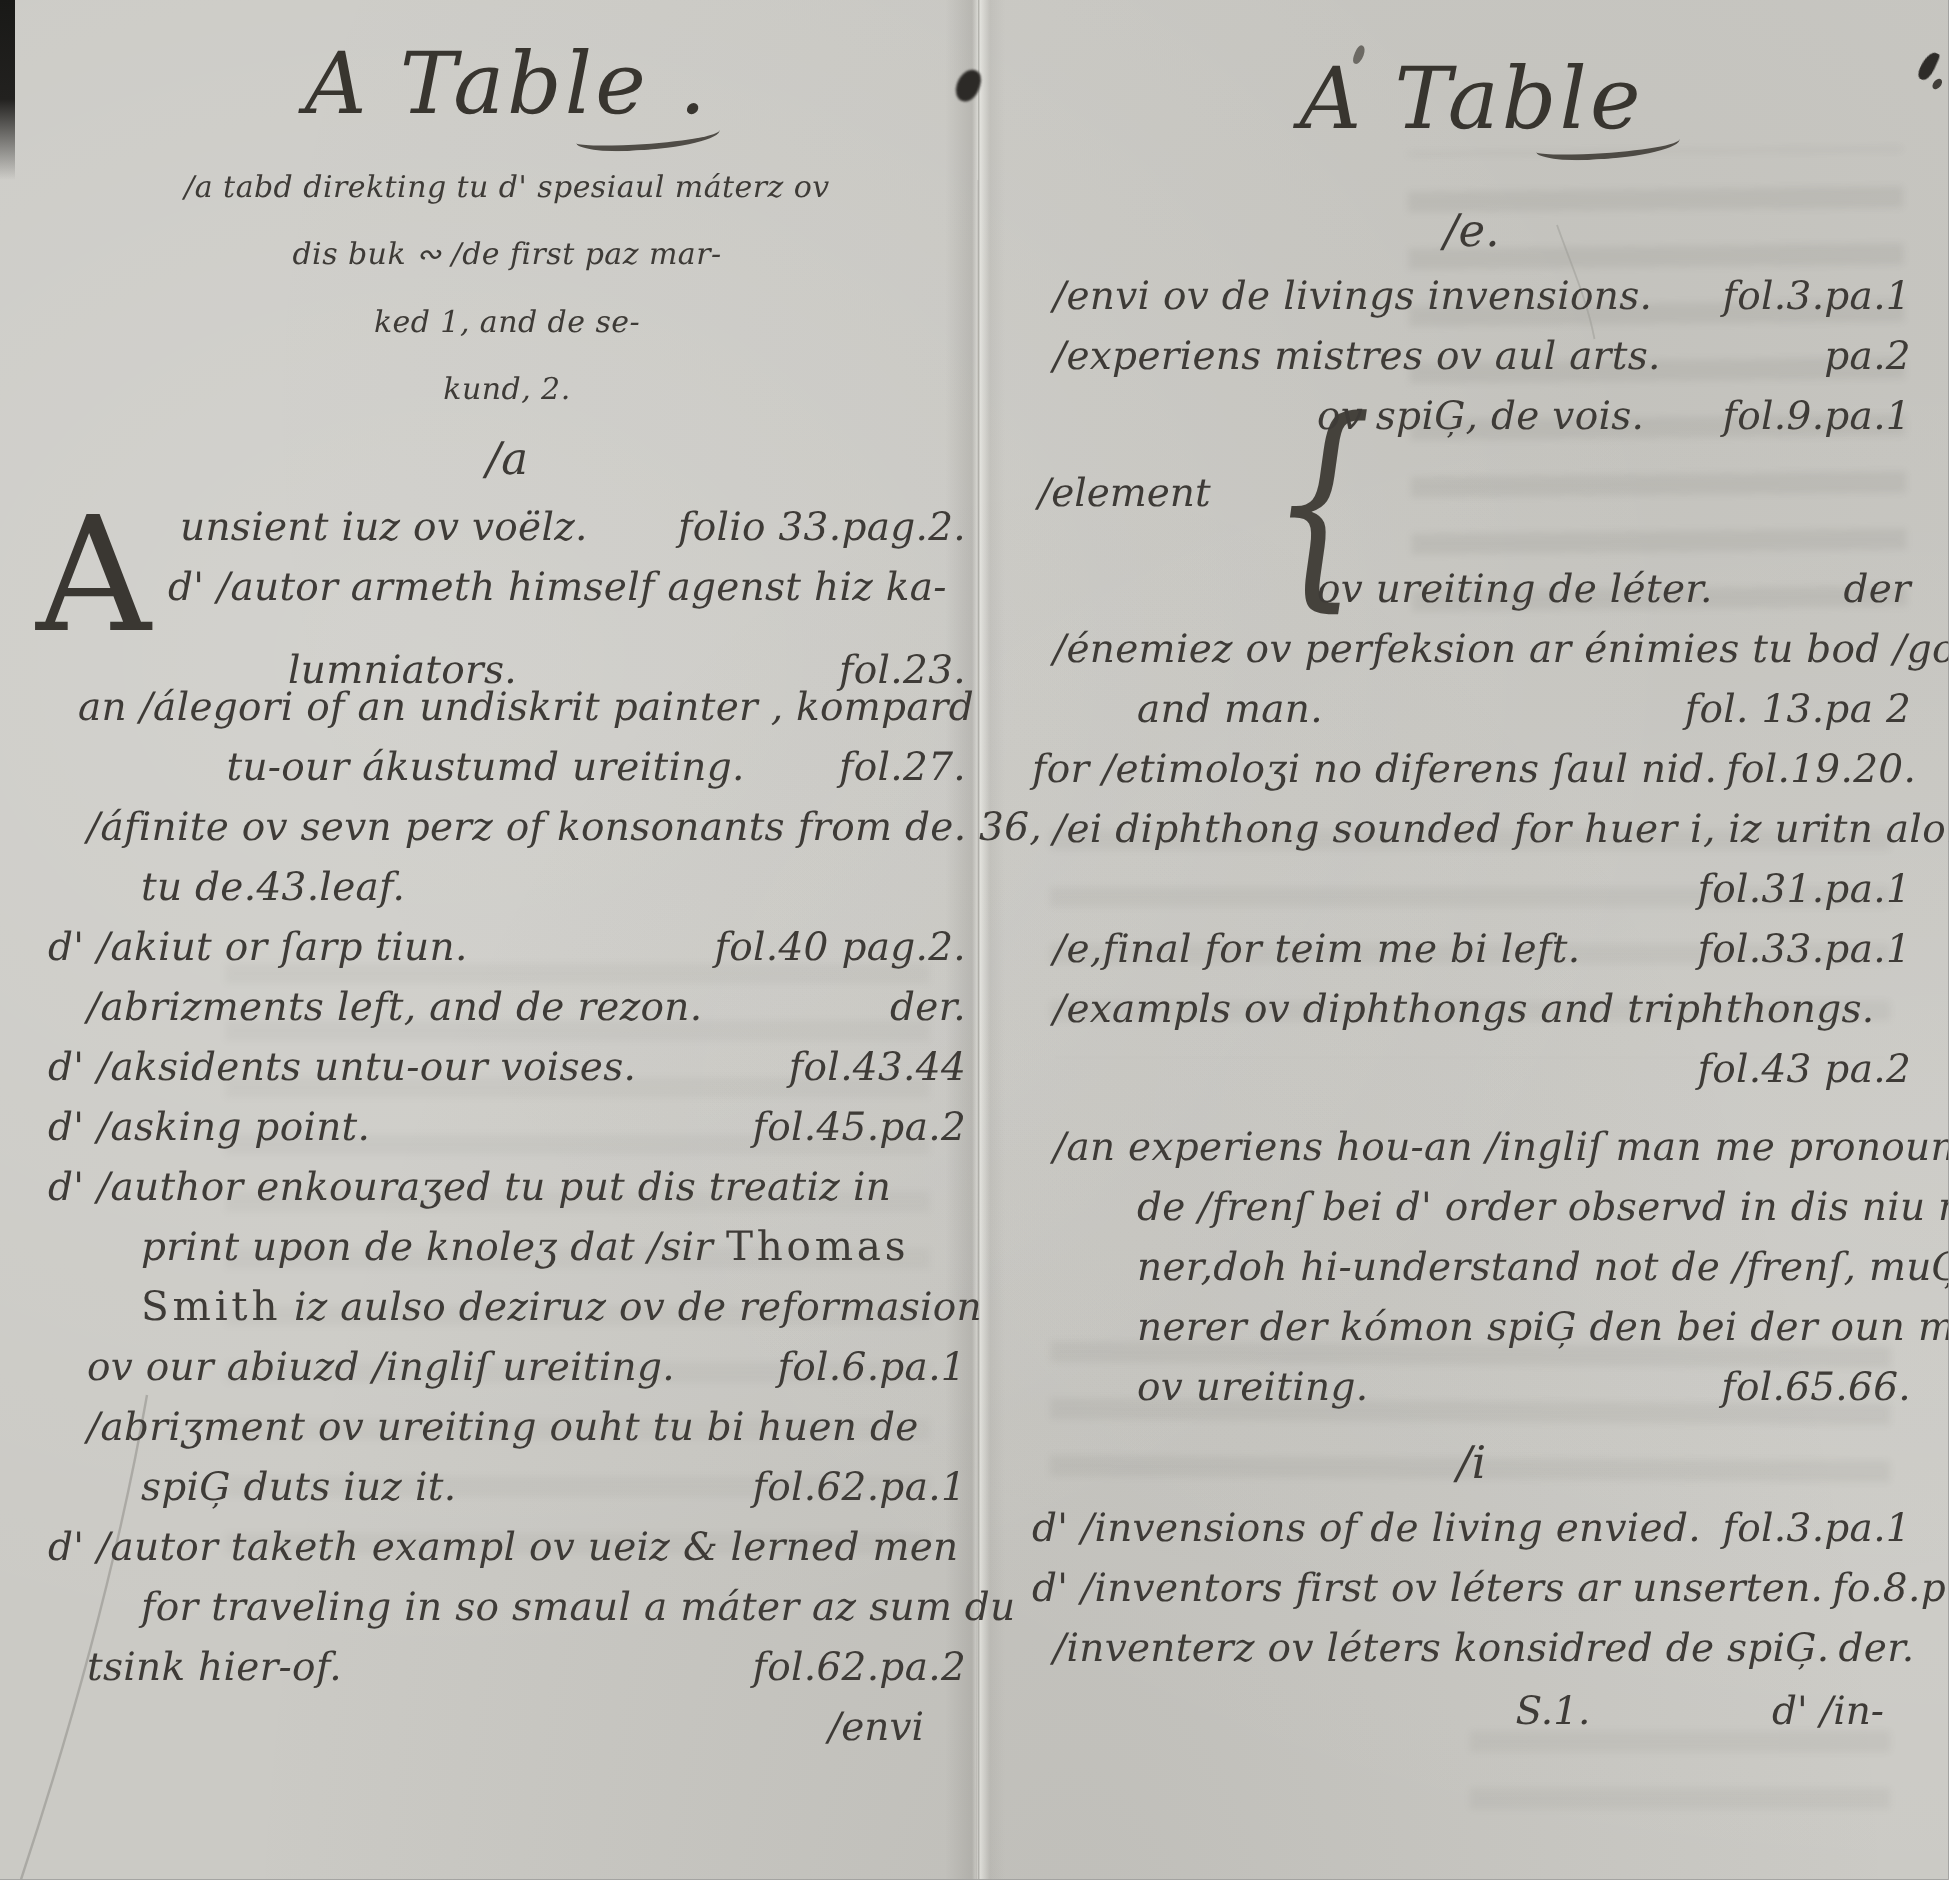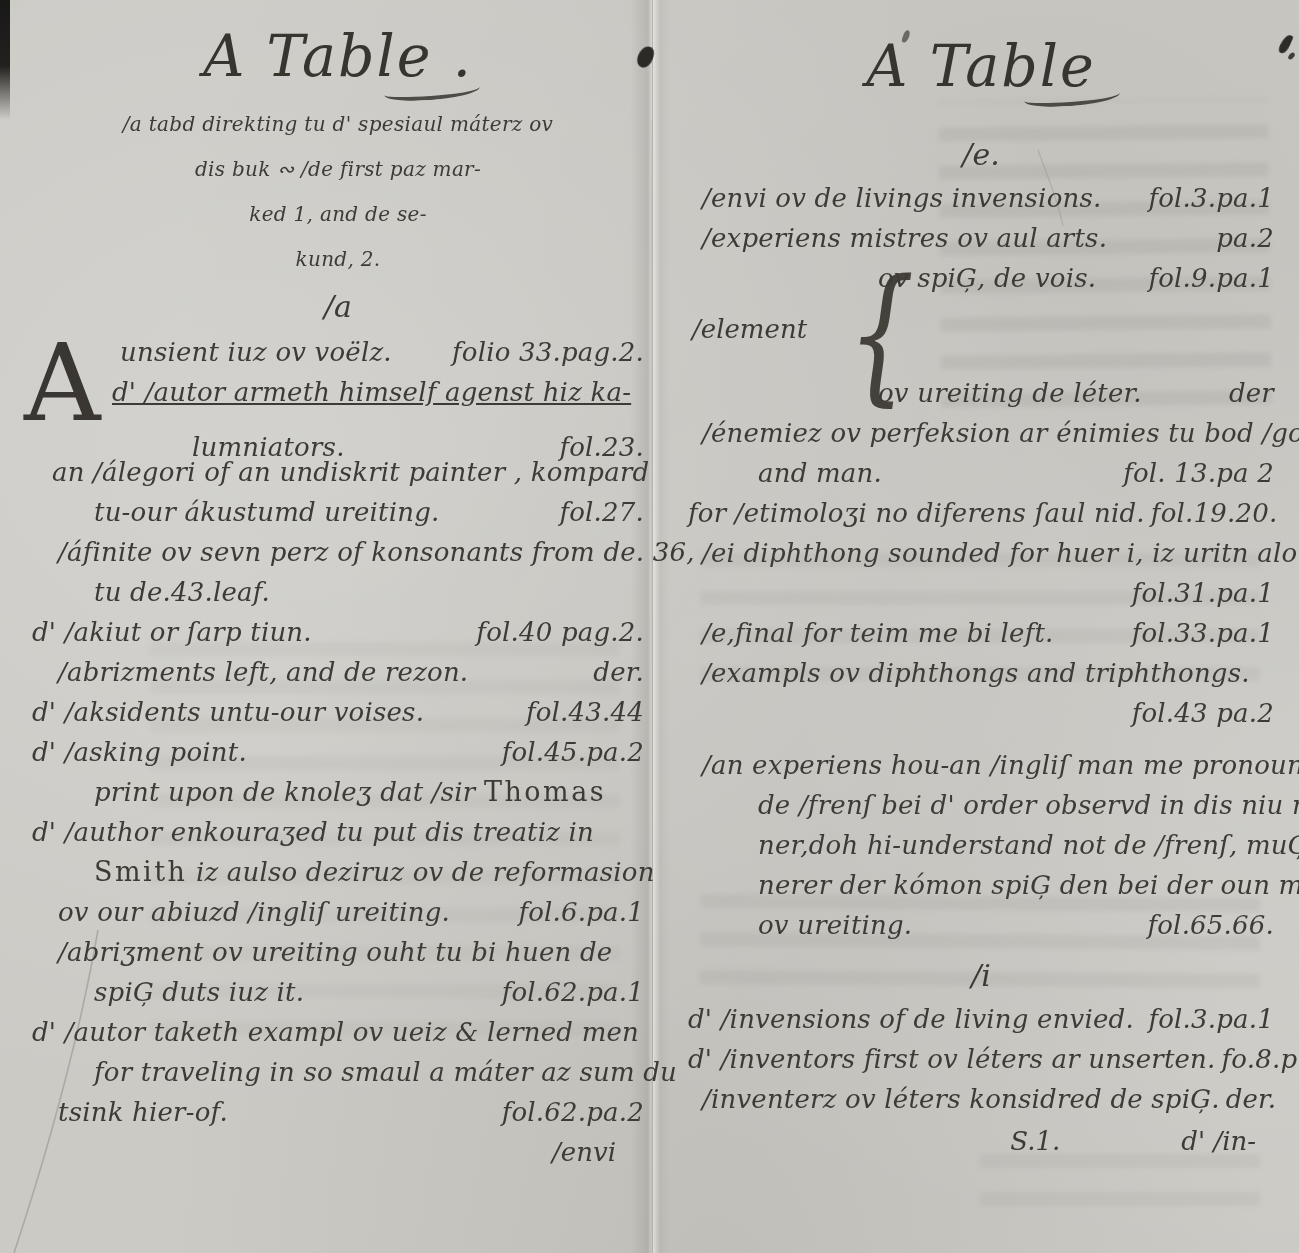--- a/index.html
+++ b/index.html
@@ -99,33 +99,33 @@
         <div>ked 1, and de se-</div>
         <div>kund, 2.</div>
       </div>
     <div class="sec">/a</div>
     <div class="entries" id="entries-l">
         <div class="line">
           <span class="t" style="padding-left: 88px;">unsient iuz ov voëlz.</span>
           <span class="f">folio 33.pag.2.</span>
         </div>
         <div class="line">
-          <span class="t" style="padding-left: 80px; text-decoration: underline;">d' /autor armeth himself agenst hiz ka-</span>
+          <span class="t" style="padding-left: 80px;">d' /autor armeth himself agenst hiz ka-</span>
           <span class="f"></span>
         </div>
         <div class="line">
           <span class="t" style="padding-left: 160px; margin-top: 15px;">lumniators.</span>
           <span class="f">fol.23.</span>
         </div>
         <div class="line">
           <span class="t" style="padding-left: 0px; margin-left: 20px;">an /álegori of an undiskrit painter , kompard</span>
           <span class="f"></span>
         </div>
         <div class="line">
-          <span class="t" style="padding-left: 62px;">tu-our ákustumd ureiting.</span>
+          <span class="t" style="padding-left: 62px; text-align: center;">tu-our ákustumd ureiting.</span>
           <span class="f">fol.27.</span>
         </div>
         <div class="line">
           <span class="t" style="padding-left: 26px;">/áfinite ov sevn perz of konsonants from de. 36,</span>
           <span class="f"></span>
         </div>
         <div class="line">
           <span class="t" style="padding-left: 62px;">tu de.43.leaf.</span>
           <span class="f"></span>
         </div>
@@ -139,25 +139,25 @@
         </div>
         <div class="line">
           <span class="t" style="padding-left: 0px;">d' /aksidents untu-our voises.</span>
           <span class="f">fol.43.44</span>
         </div>
         <div class="line">
           <span class="t" style="padding-left: 0px;">d' /asking point.</span>
           <span class="f">fol.45.pa.2</span>
         </div>
         <div class="line">
+          <span class="t" style="padding-left: 0px;">d' /author  enkouraʒed tu put dis treatiz in</span>
+          <span class="f"></span>
+        </div>
+        <div class="line">
           <span class="t" style="padding-left: 62px;"><span>print upon de knoleʒ dat /sir </span><span class="roman">Thomas</span></span>
-          <span class="f"></span>
-        </div>
-        <div class="line">
-          <span class="t" style="padding-left: 0px;">d' /author  enkouraʒed tu put dis treatiz in</span>
           <span class="f"></span>
         </div>
         <div class="line">
           <span class="t" style="padding-left: 62px;"><span class="roman">Smith</span><span> iz aulso deziruz ov de reformasion</span></span>
           <span class="f"></span>
         </div>
         <div class="line">
           <span class="t" style="padding-left: 26px;">ov our abiuzd /ingliſ ureiting.</span>
           <span class="f">fol.6.pa.1</span>
         </div>

